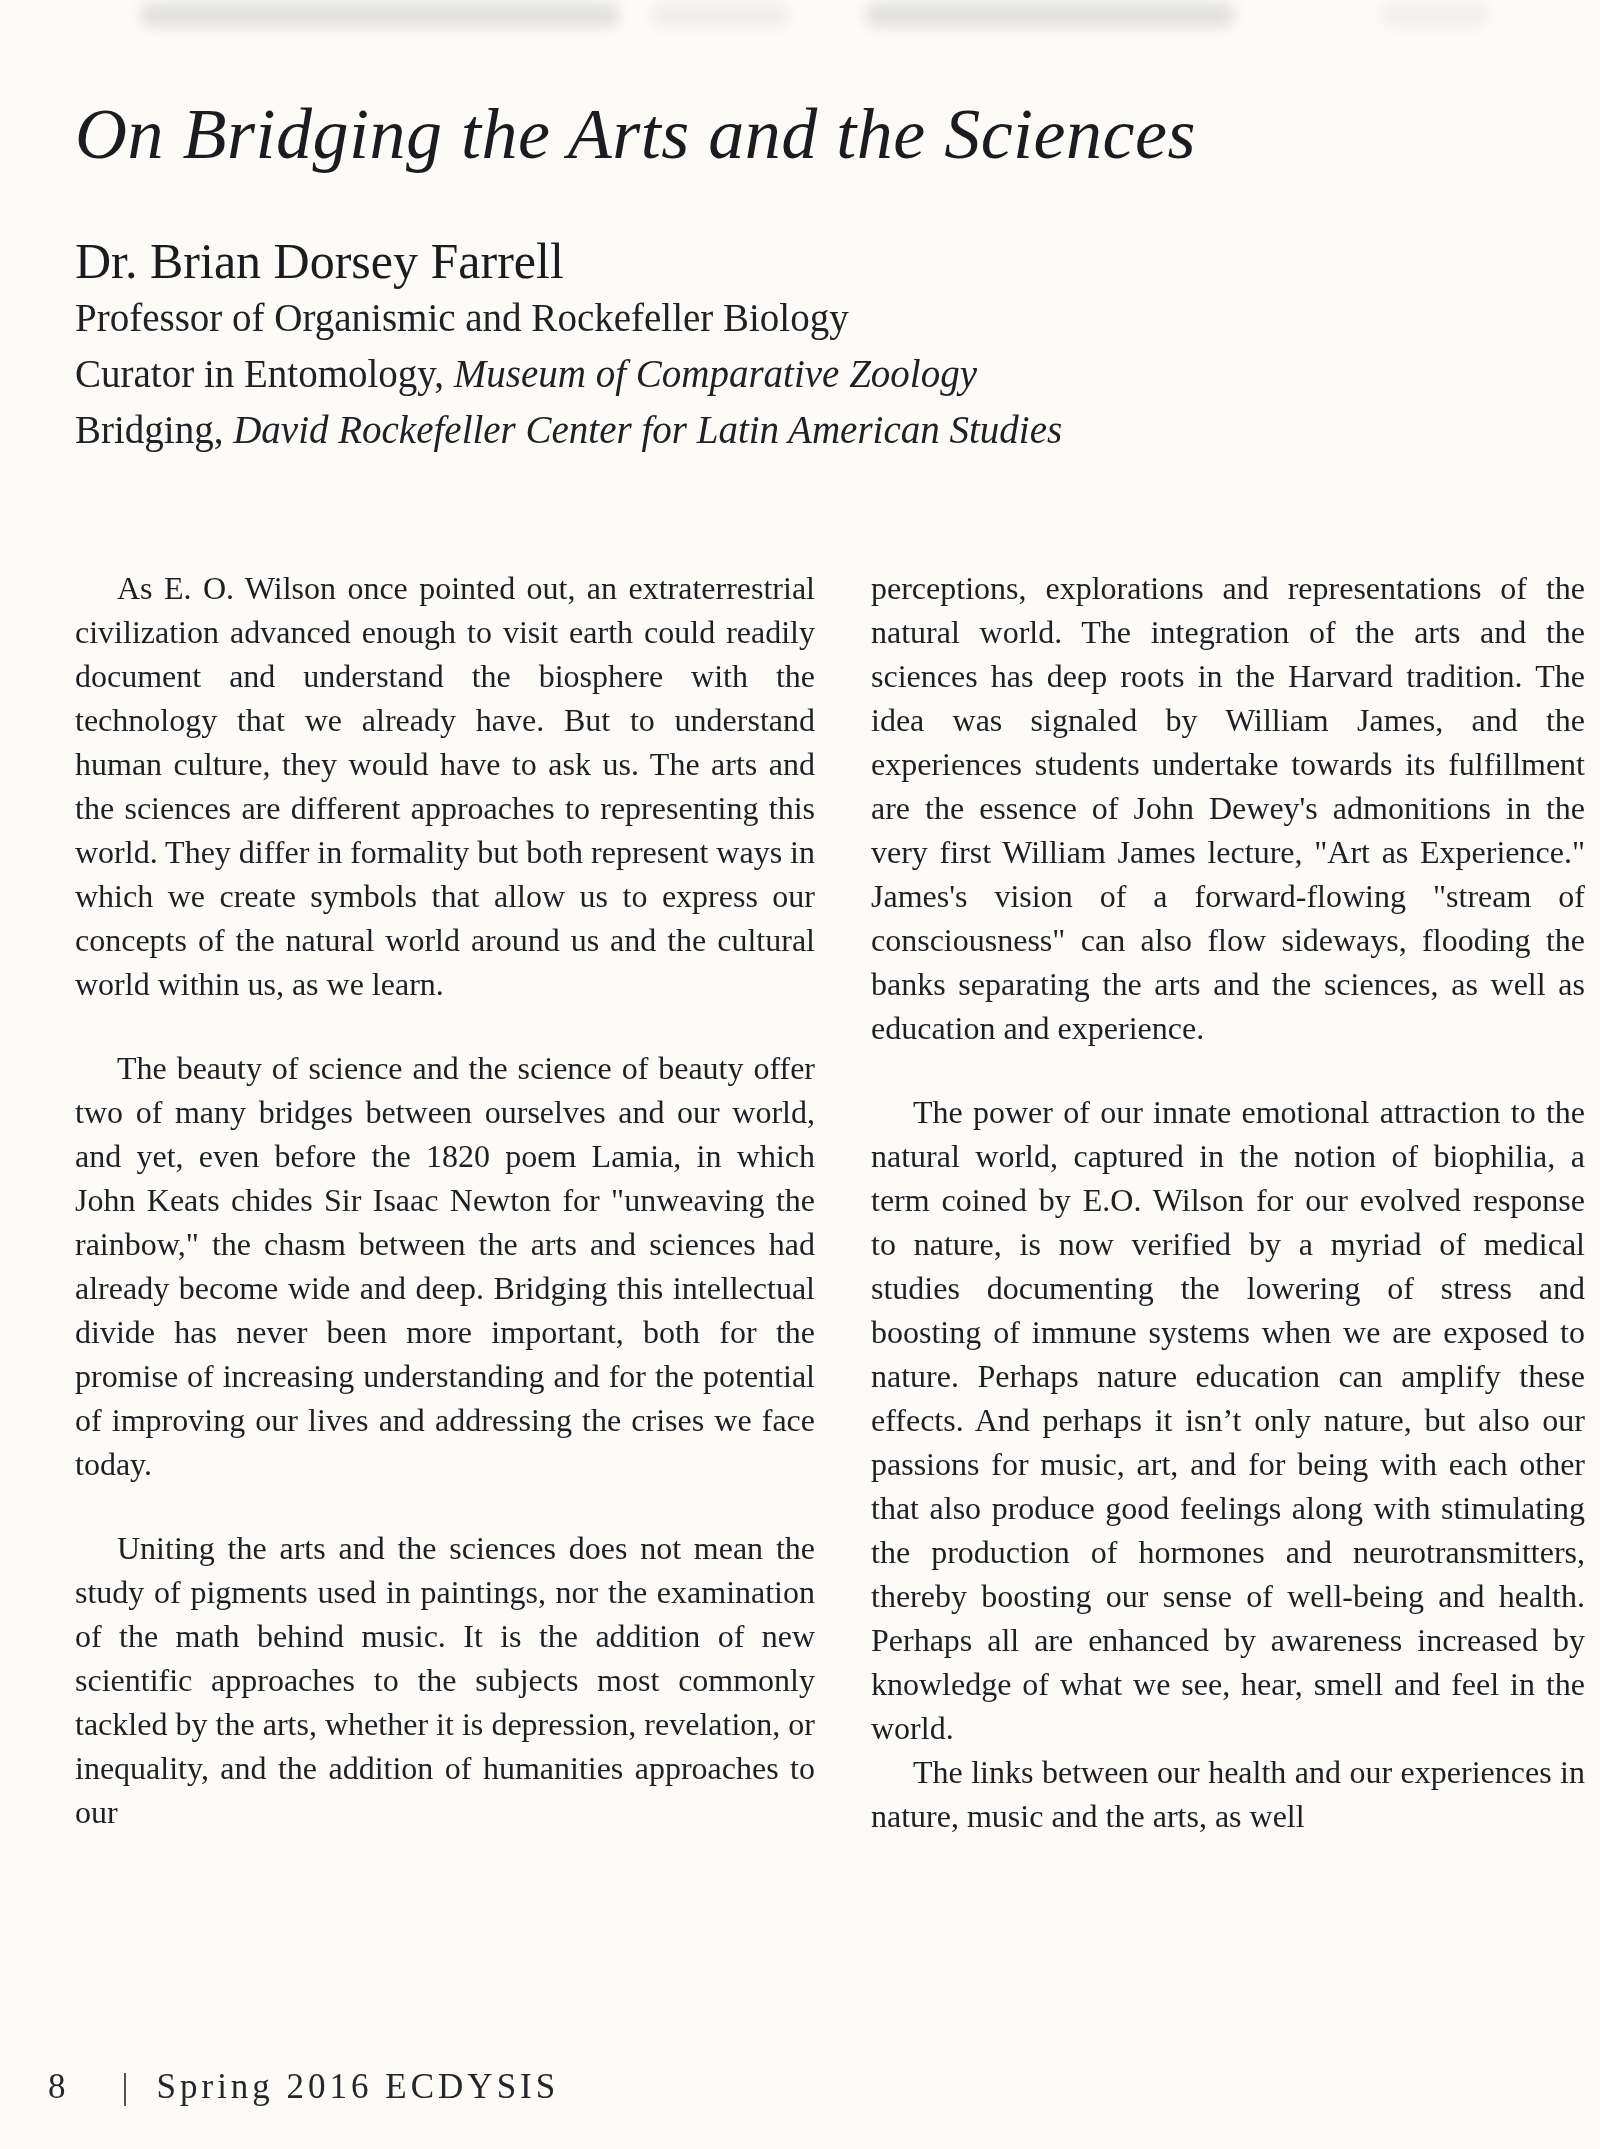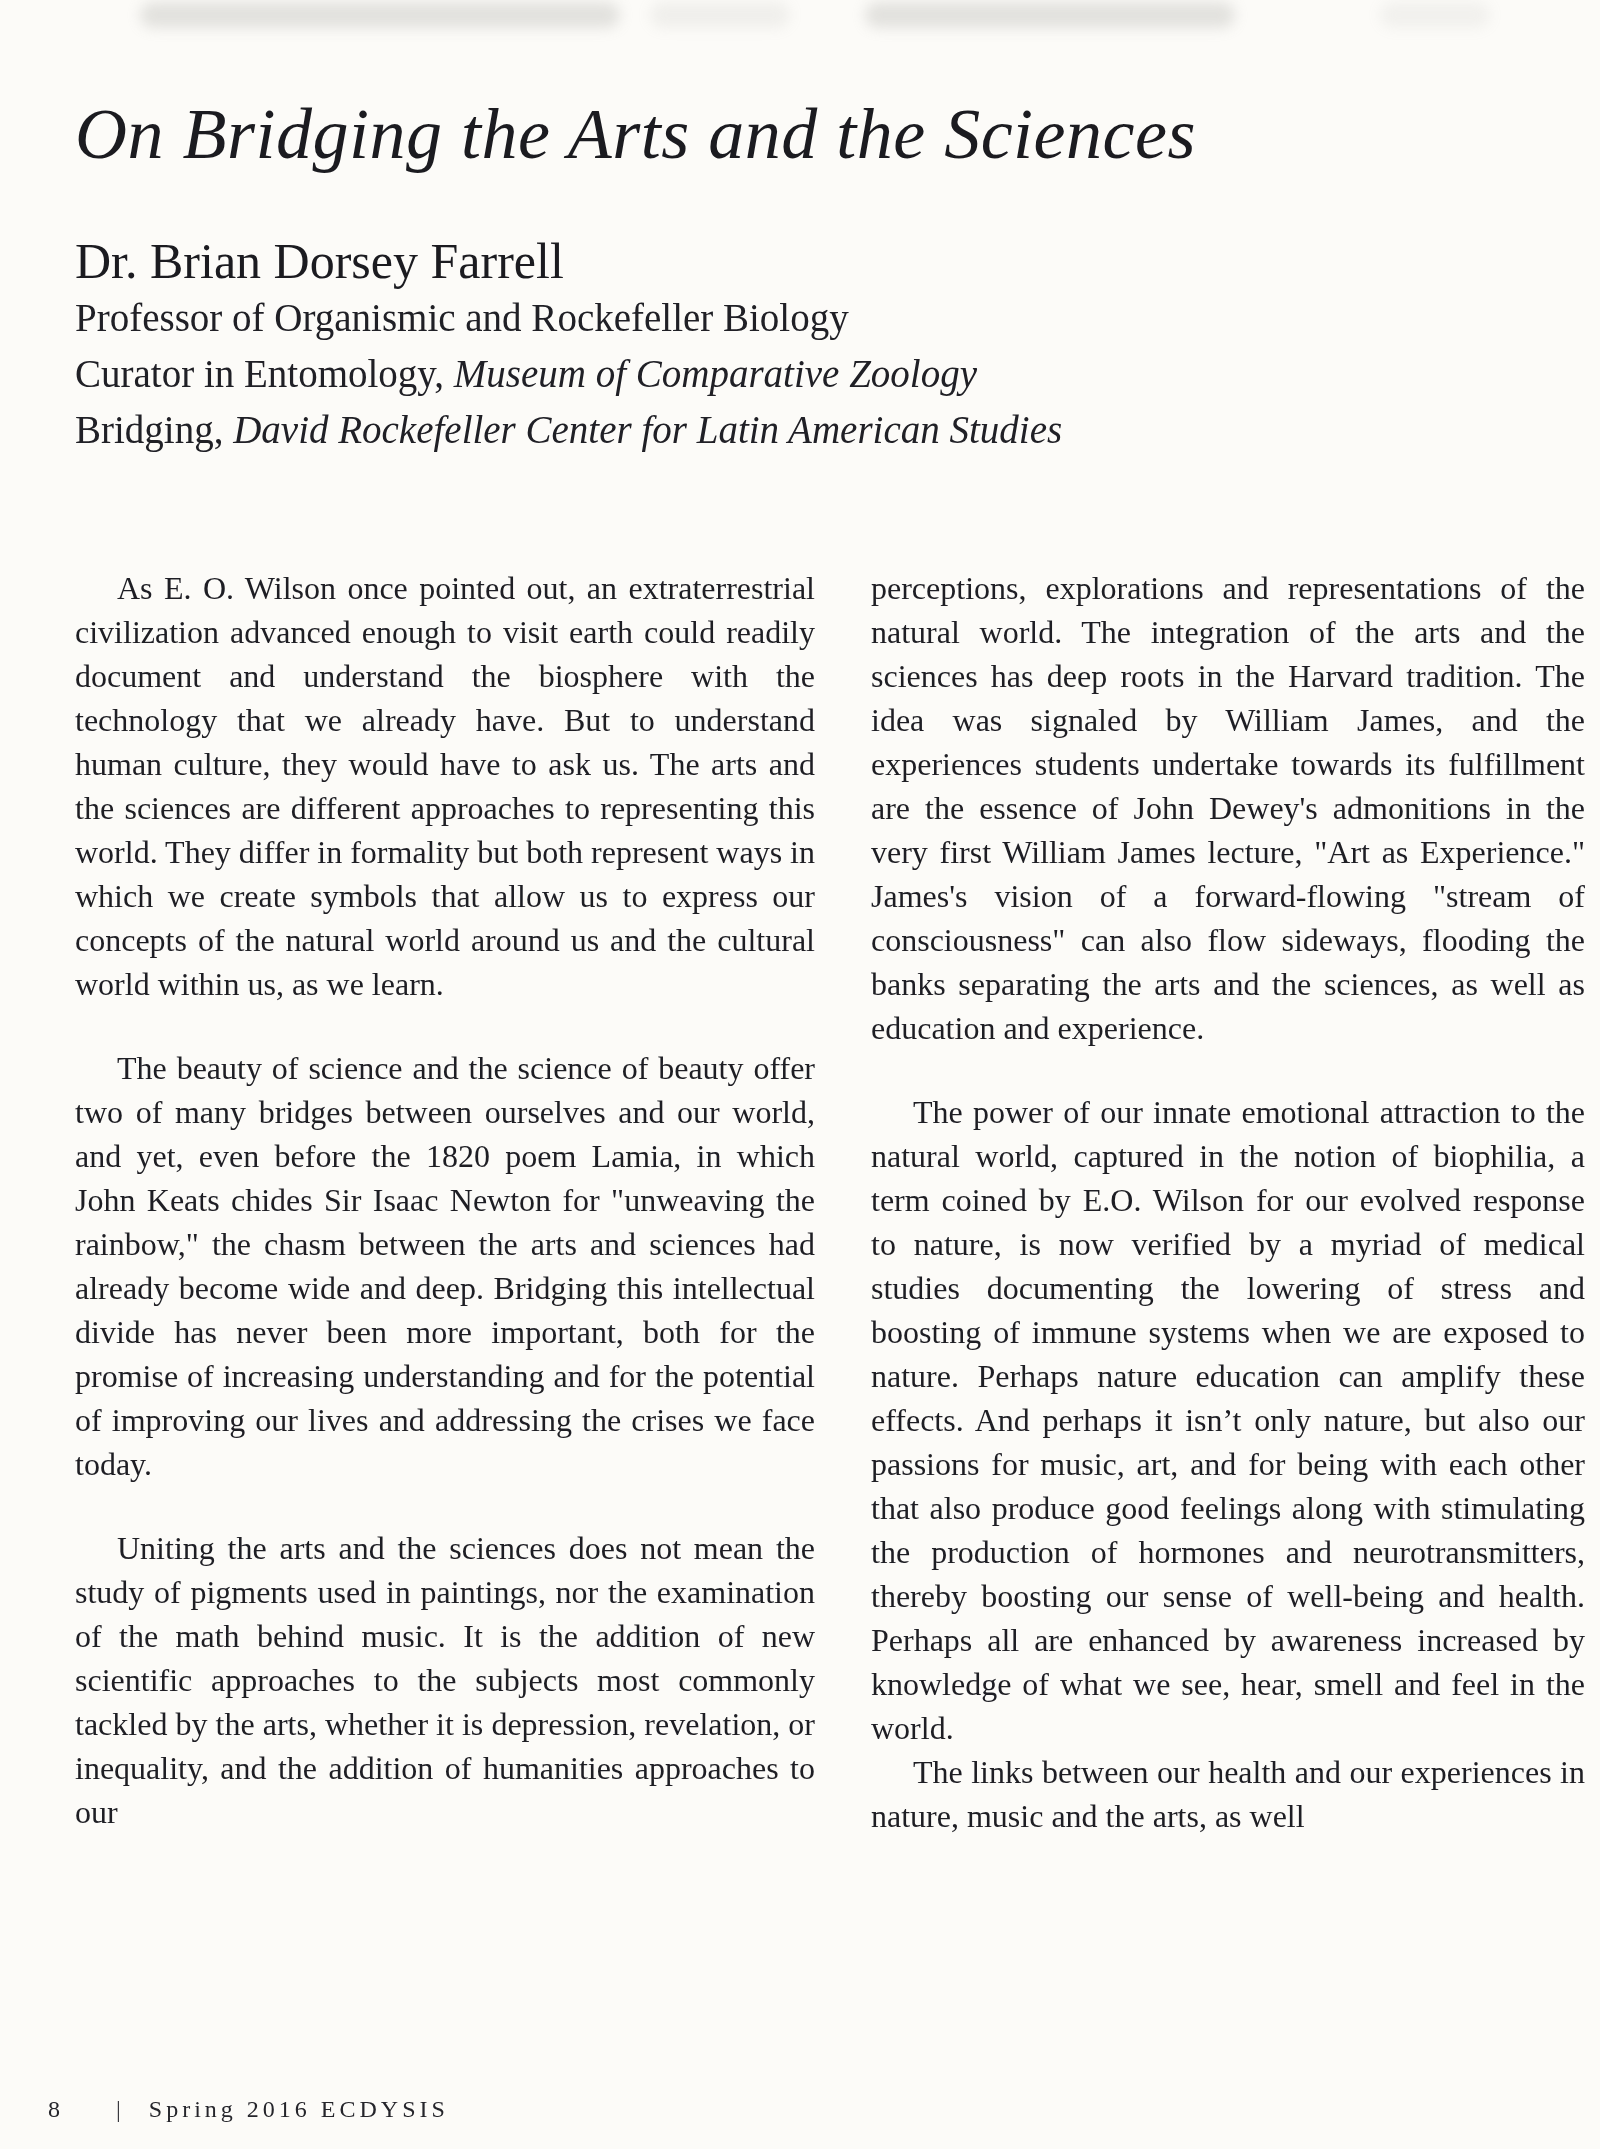--- a/index.html
+++ b/index.html
@@ -79,22 +79,22 @@
     line-height: 44px;
     text-align: justify;
     color: #1e1e24;
   }
   .col p.indent { text-indent: 42px; }
   .col p.gap    { margin-top: 40px; font-family: Liberation Serif, serif; }
 
   .footer {
     position: absolute;
     left: 48px;
-    bottom: 26px;
-    font-size: 24px;
+    bottom: 42px;
+    font-size: 35px;
     color: #25252b;
     letter-spacing: 2px;
   }
   .footer .sep {
     margin-left: 54px;
     margin-right: 26px;
     color: #3a3a40;
   }
   .footer .issue {
     letter-spacing: 4px;

